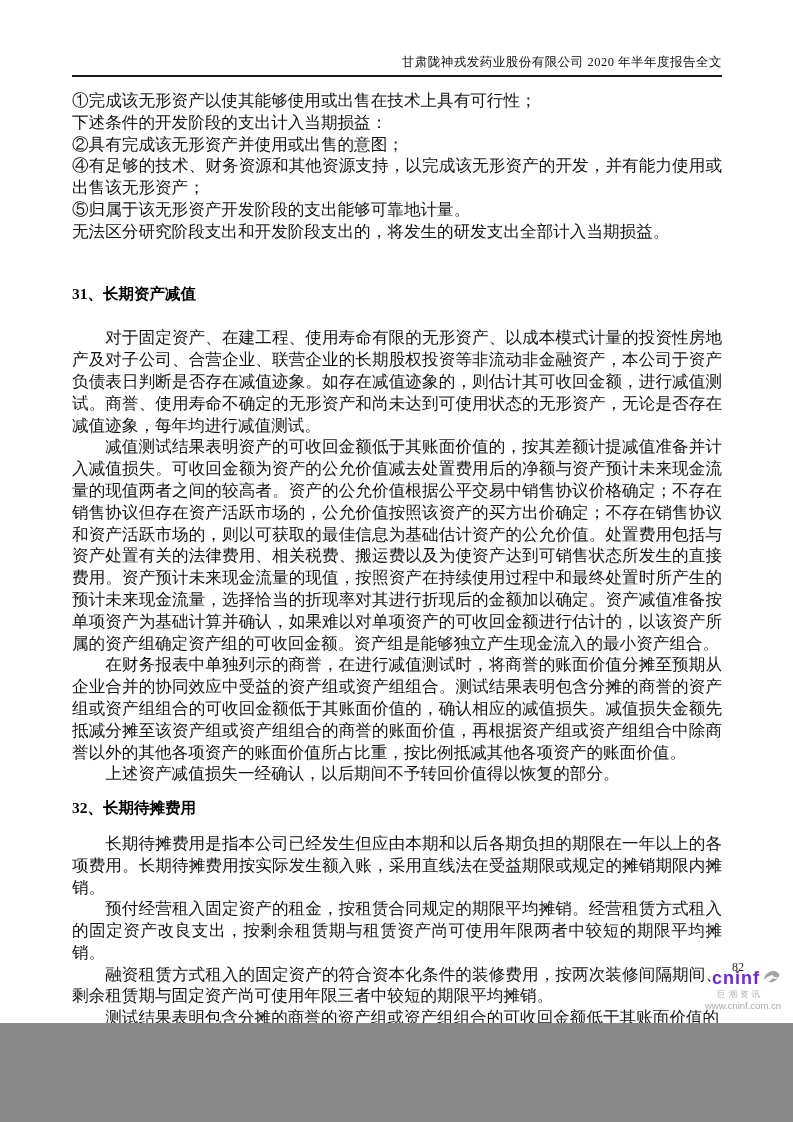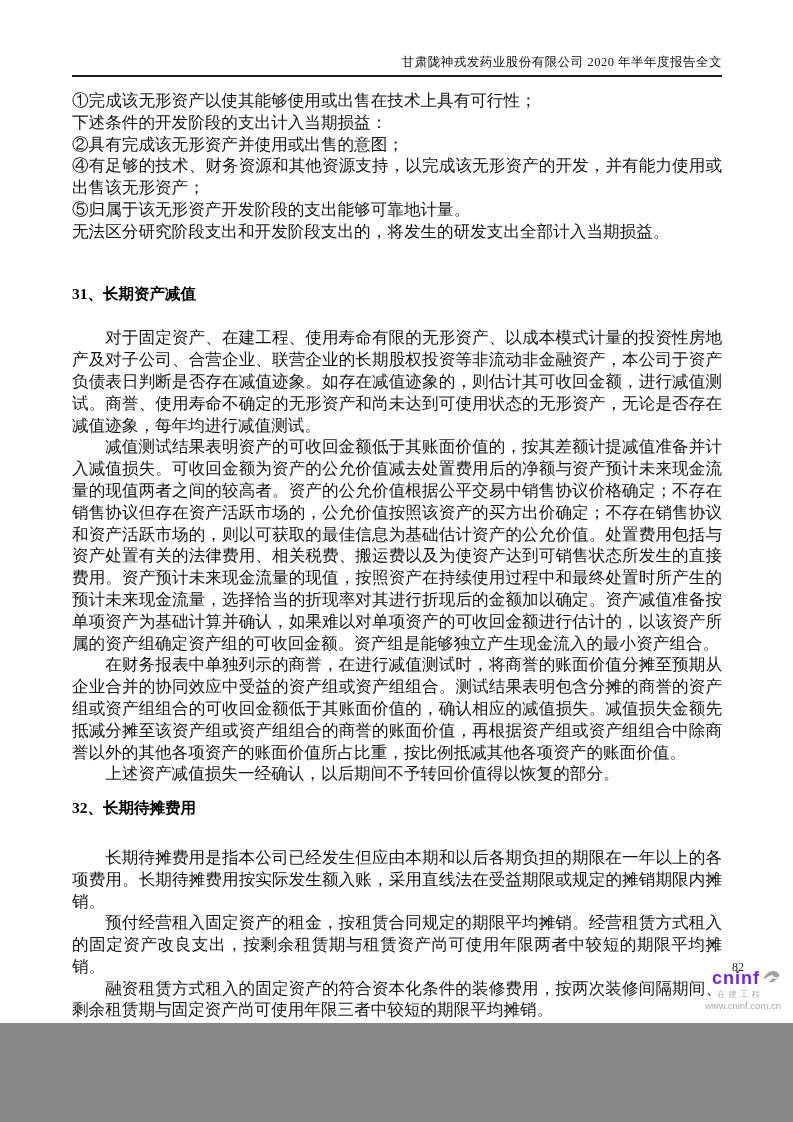--- a/index.html
+++ b/index.html
@@ -44,21 +44,21 @@
   }
   .content p { margin: 0; }
   .para-indent { text-indent: 2em; }
   .section-heading {
     font-size: 15.5px;
     font-weight: bold;
     text-align: left;
     color: #000;
   }
   #heading-31 { margin-top: 40px; margin-bottom: 23px; }
-  #heading-32 { margin-top: 12px; margin-bottom: 28px; }
+  #heading-32 { margin-top: 12px; margin-bottom: 14px; }
   .page-number {
     position: absolute;
     right: 49px;
     bottom: 48px;
     font-size: 12px;
     color: #222;
   }
   .watermark {
     position: absolute;
     right: 12px;
@@ -139,17 +139,17 @@
   <div class="watermark">
     <div class="wm-brand-row">
       <span class="wm-brand">cninf</span>
       <span class="wm-swirl">
         <svg width="19" height="17" viewBox="0 0 24 22" aria-hidden="true">
           <path d="M2 15 C3.5 7 11 2 17.5 4.5 C22 6.3 23.5 10 20.5 11.5 C17.5 13 13.5 11.5 13.2 8.6 C10.5 9.6 5.5 11.5 2 15 Z" fill="#a3a3a3"></path>
           <path d="M22.5 7.5 C21.5 14.5 14 20.5 7.5 18 C10 16.8 12.2 15.4 13.2 13 C16.5 16 21 13.5 22.5 7.5 Z" fill="#a3a3a3"></path>
         </svg>
       </span>
     </div>
-    <div class="wm-cn">在建工程</div>
+    <div class="wm-cn">巨潮资讯</div>
     <div class="wm-url">www.cninf.com.cn</div>
   </div>
 
 </div>
 
 </body></html>

